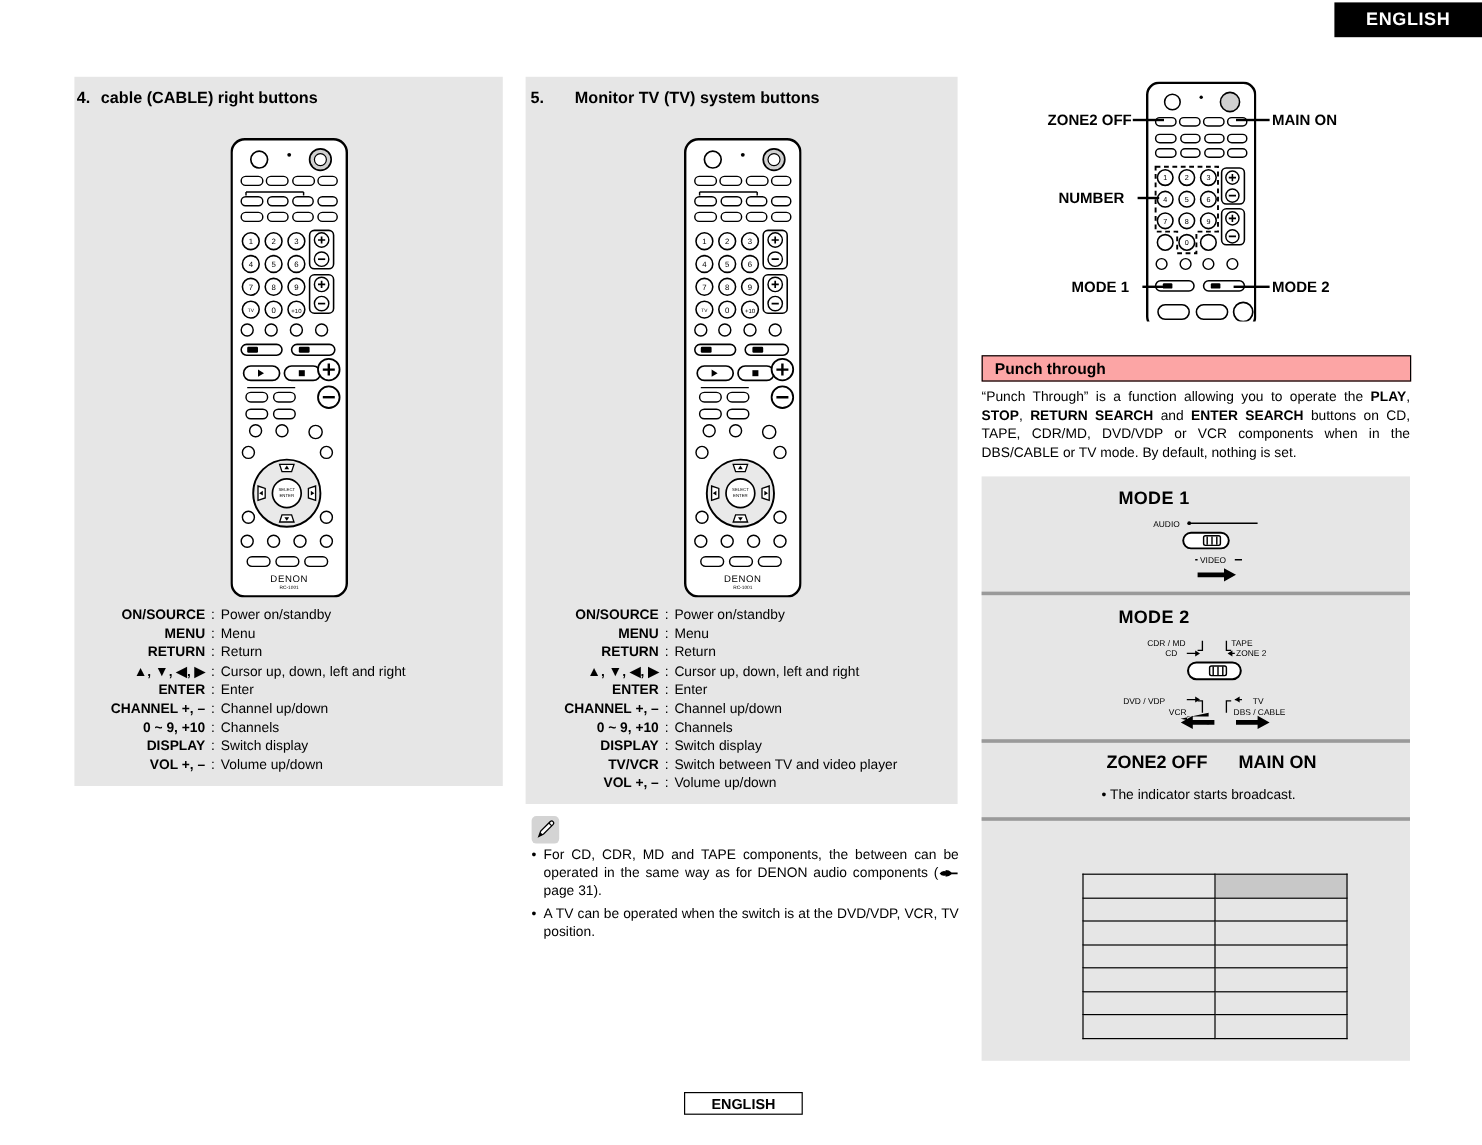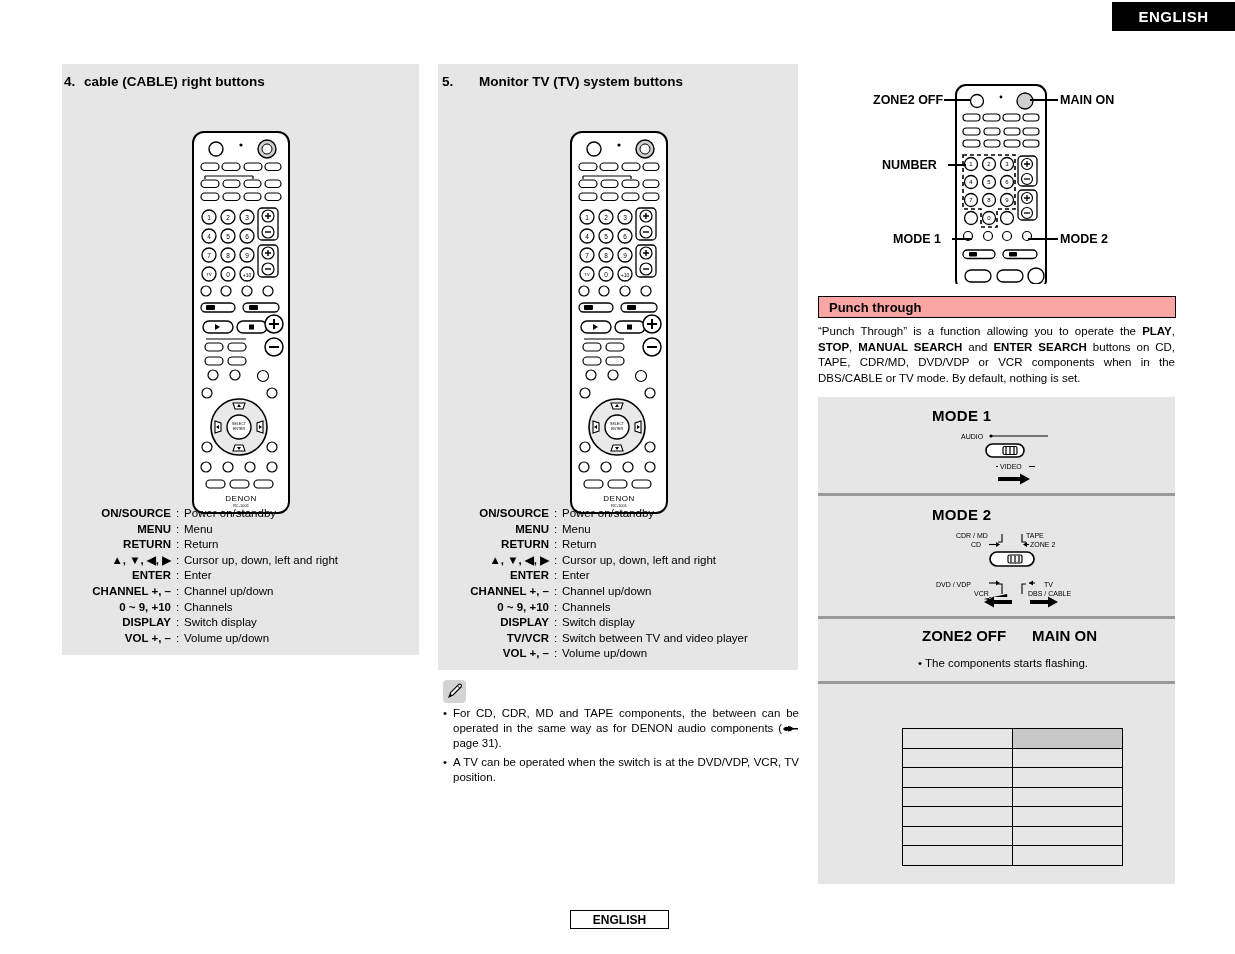--- a/index.html
+++ b/index.html
@@ -83,21 +83,21 @@
   
   #blank-table{position:absolute;left:84px;top:44px;border-collapse:collapse;}
   #blank-table td{border:1.3px solid #000;width:109px;height:18.5px;padding:0;}
   #blank-table td.shaded{background:#c8c8c8;}
 
   
   .callout{position:absolute;font-weight:bold;font-size:12.5px;white-space:nowrap;}
   .leader{position:absolute;background:#000;height:2px;}
 
   
-  .remote-wrap{position:absolute;margin-top:16px;}
+  .remote-wrap{position:absolute;}
   svg{display:block;}
 </style>
 </head>
 <body>
 
 <div class="abs" id="header-banner">
   <span>ENGLISH</span>
 </div>
 
 <div class="abs panel" id="panel-dbs"></div>
@@ -469,21 +469,21 @@
 <span class="leader" style="left:952px;top:238px;width:20px;"></span>
 
 <span class="callout" style="left:1060px;top:232px;">MODE 2</span>
 <span class="leader" style="left:1028px;top:238px;width:30px;"></span>
 
 <div class="abs" id="pt-title-box">
   <span>Punch through</span>
 </div>
 
 <div class="abs" id="pt-para">
-  <span>“Punch Through” is a function allowing you to operate the </span><b>PLAY</b><span>, </span><b>STOP</b><span>, </span><b>MANUAL SEARCH</b><span> and </span><b>ENTER SEARCH</b><span> buttons on CD, TAPE, CDR/MD, DVD/VDP or VCR components when in the DBS/CABLE or TV mode. By default, nothing is set.</span>
+  <span>“Punch Through” is a function allowing you to operate the </span><b>PLAY</b><span>, </span><b>STOP</b><span>, </span><b>RETURN SEARCH</b><span> and </span><b>ENTER SEARCH</b><span> buttons on CD, TAPE, CDR/MD, DVD/VDP or VCR components when in the DBS/CABLE or TV mode. By default, nothing is set.</span>
 </div>
 
 <div class="abs" id="mode-stack">
 
   <div class="mode-box" style="height:96px;">
     <span class="mode-label" id="m1-label">MODE 1</span>
     <div style="position:absolute;left:140px;top:30px;">
       <svg width="120" height="62" viewBox="0 0 120 62">
         <text x="3" y="12" font-size="7" fill="#000" font-family="Liberation Sans, sans-serif">AUDIO</text>
         <path d="M33 9 h57" stroke="#000" stroke-width="1.2"></path>
@@ -534,21 +534,21 @@
         <path d="M60 78 h20 l0 -4 l-26 6.5 l26 6.5 l0 -4 h-20 z" fill="#000" transform="translate(-6,-6) scale(0.9 0.75) translate(8,22)"></path>
         <path d="M96 72 h18 l0 -3.5 l10 5.5 l-10 5.5 l0 -3.5 h-18 z" fill="#000"></path>
         <path d="M78 72 h-18 l0 -3.5 l-10 5.5 l10 5.5 l0 -3.5 h18 z" fill="#000"></path>
       </svg>
     </div>
   </div>
 
   <div id="zone-row">
     <span class="zlab" id="zone-off">ZONE2 OFF</span>
     <span class="zlab" id="main-on">MAIN ON</span>
-    <span id="zone-note">• The components starts flashing.</span>
+    <span id="zone-note">• The indicator starts broadcast.</span>
   </div>
 
   <div id="blank-area">
     <table id="blank-table">
         <tbody>
           <tr>
             <td></td>
             <td class="shaded"></td>
           </tr>
           <tr>

